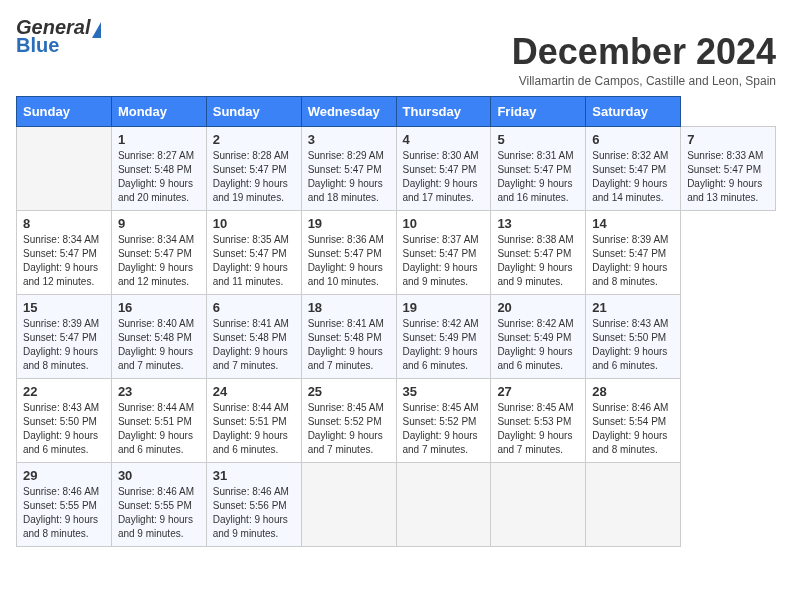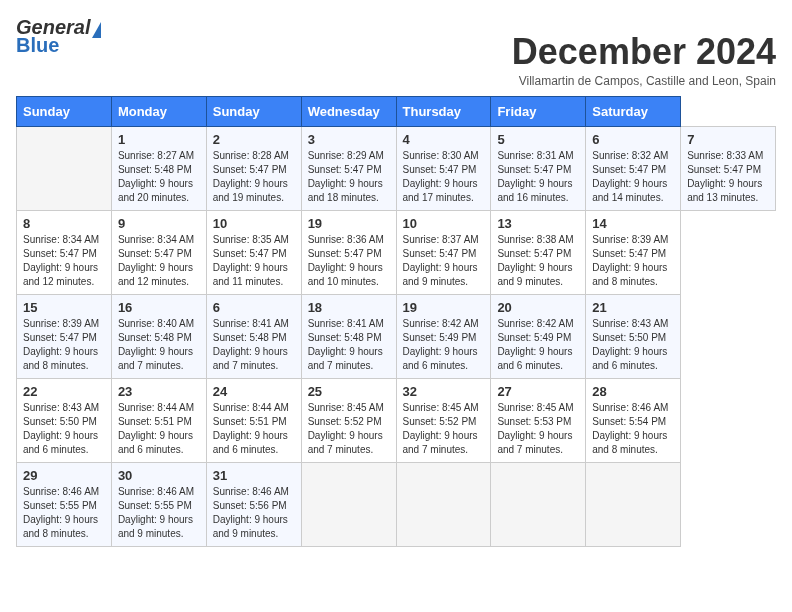--- a/index.html
+++ b/index.html
@@ -212,21 +212,21 @@
         </td>
         <td>
           <span class="day-num">24</span>
           <span class="day-info">Sunrise: 8:44 AM<br>Sunset: 5:51 PM<br>Daylight: 9 hours and 6 minutes.</span>
         </td>
         <td>
           <span class="day-num">25</span>
           <span class="day-info">Sunrise: 8:45 AM<br>Sunset: 5:52 PM<br>Daylight: 9 hours and 7 minutes.</span>
         </td>
         <td>
-          <span class="day-num">32</span>
+          <span class="day-num">35</span>
           <span class="day-info">Sunrise: 8:45 AM<br>Sunset: 5:52 PM<br>Daylight: 9 hours and 7 minutes.</span>
         </td>
         <td>
           <span class="day-num">27</span>
           <span class="day-info">Sunrise: 8:45 AM<br>Sunset: 5:53 PM<br>Daylight: 9 hours and 7 minutes.</span>
         </td>
         <td>
           <span class="day-num">28</span>
           <span class="day-info">Sunrise: 8:46 AM<br>Sunset: 5:54 PM<br>Daylight: 9 hours and 8 minutes.</span>
         </td>

